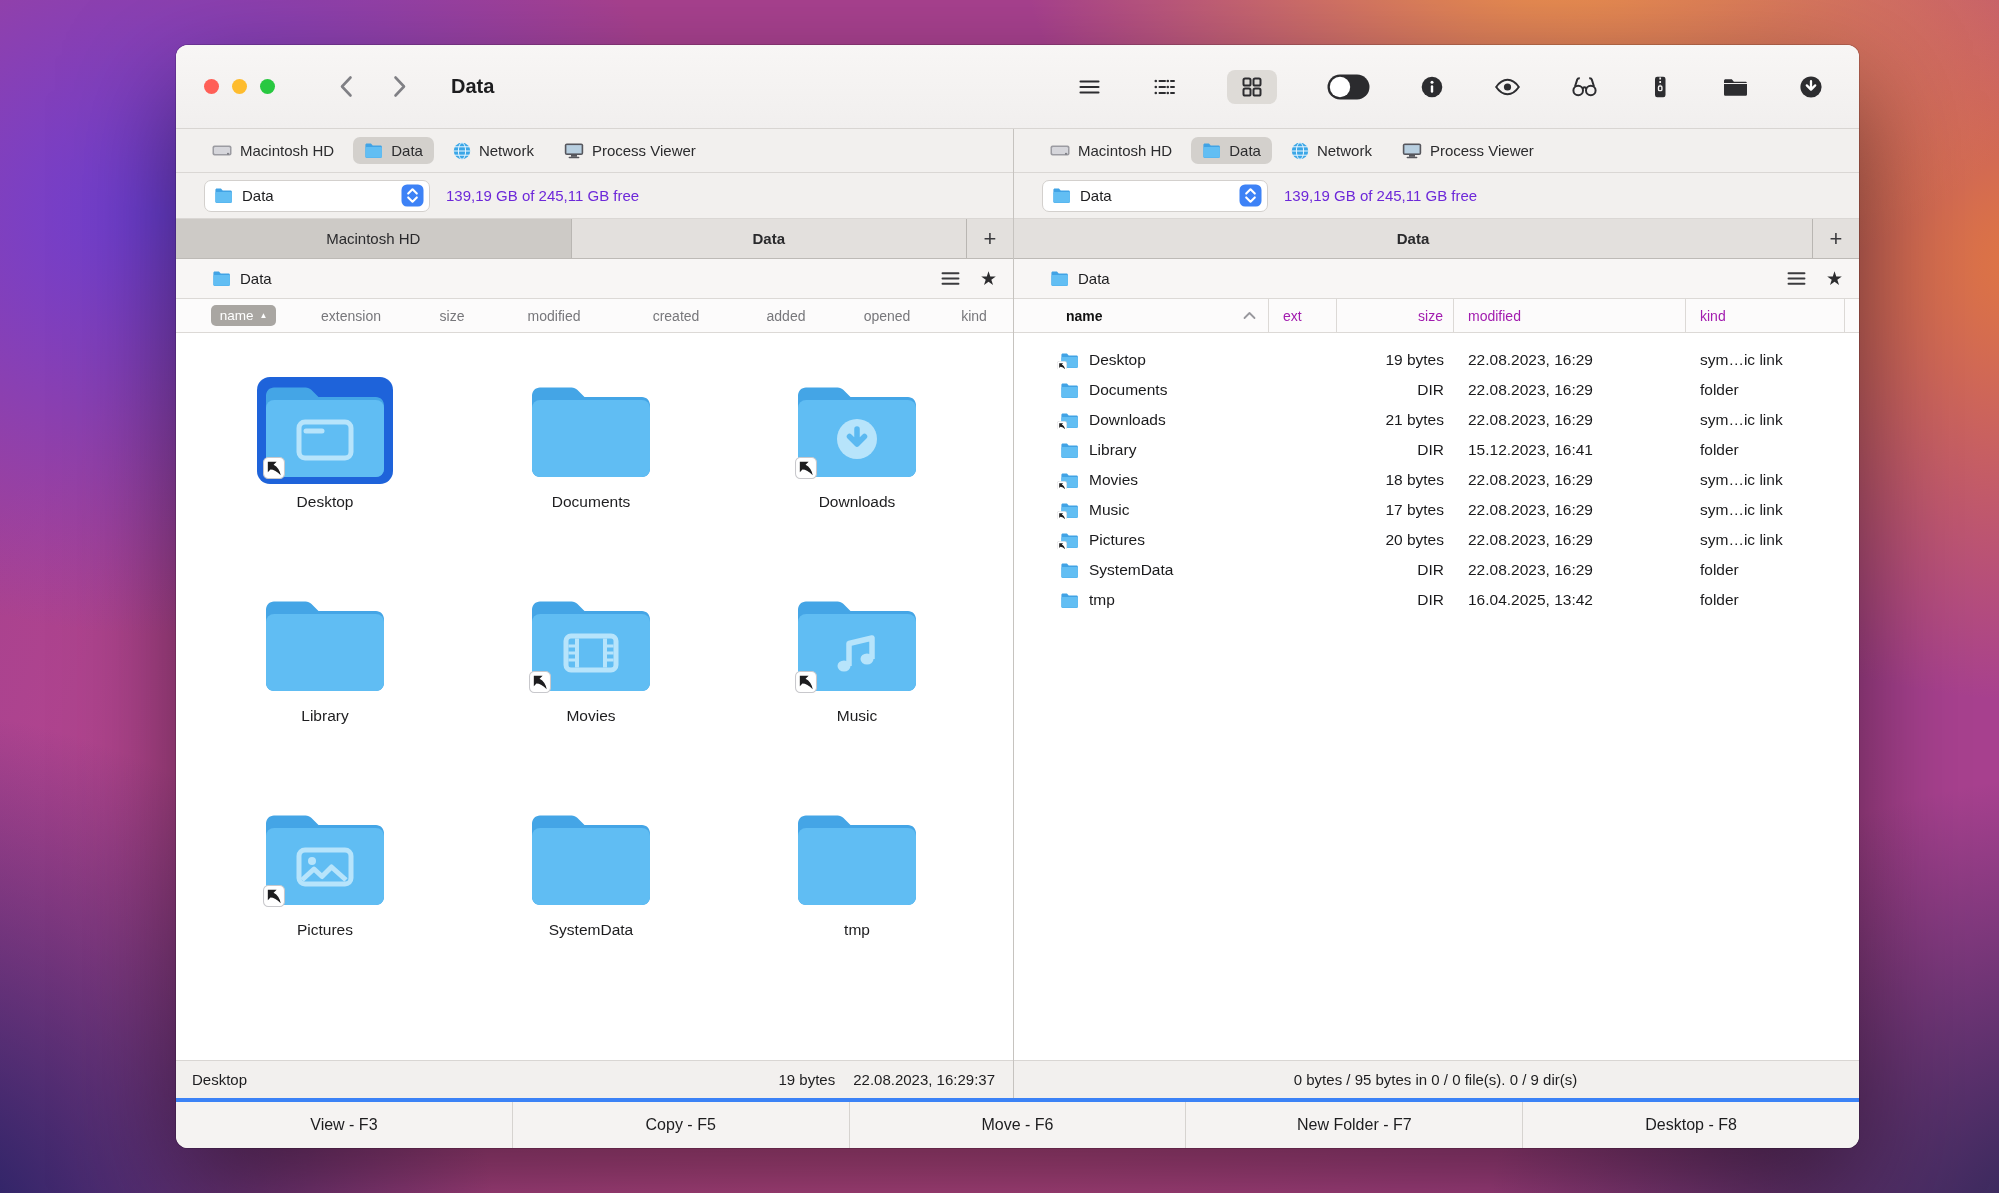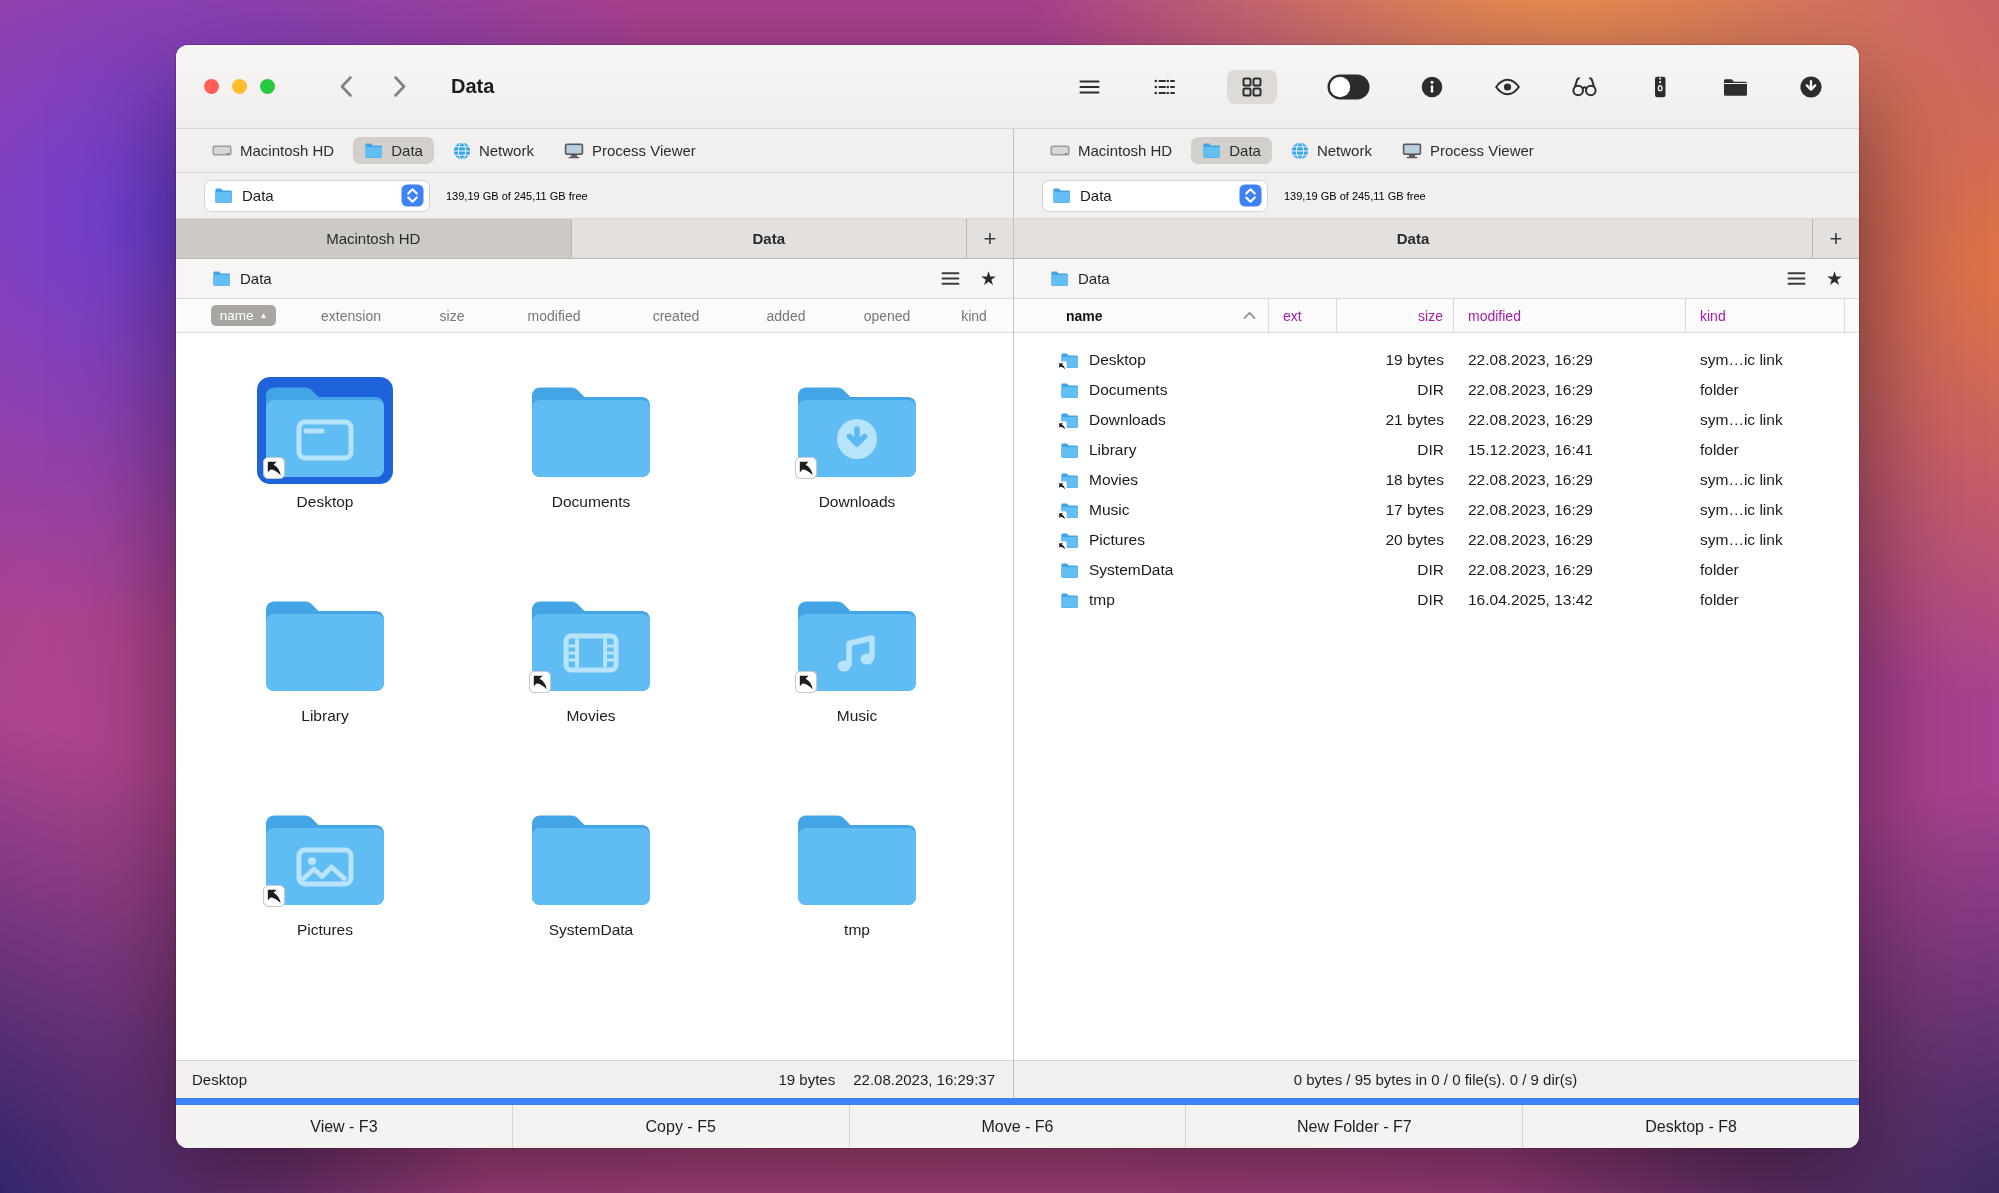--- a/index.html
+++ b/index.html
@@ -40,21 +40,21 @@
   .dev-tabs{height:44px;flex:none;display:flex;align-items:center;gap:8px;padding:0 14px 0 25px;
     background:#f2f0ee;border-bottom:1px solid #dad7d4;}
   .dev-tab{display:flex;align-items:center;gap:8px;padding:5px 11px;border-radius:7px;font-size:15px;color:#2c2c2e;}
   .dev-tab.active{background:#d3d0cc;}
   .dt-icon{display:inline-flex;align-items:center;}
   .path-row{height:46px;flex:none;display:flex;align-items:center;gap:16px;padding:0 16px 0 28px;
     background:#f2f0ee;border-bottom:1px solid #dad7d4;}
   .path-select{width:226px;height:32px;background:#fff;border:1px solid #d3d0cd;border-radius:7px;
     display:flex;align-items:center;gap:9px;padding:0 5px 0 9px;font-size:15px;color:#1d1d1f;}
   .path-select .stepper{margin-left:auto;display:inline-flex;}
-  .free-space{color:#000000;font-size:11px;text-align:right;}
+  .free-space{color:#6d28d9;font-size:15px;text-align:right;}
   .folder-tabs{height:40px;flex:none;display:flex;align-items:stretch;background:#cfccc8;border-bottom:1px solid #bdbab6;}
   .f-tab{flex:1;display:flex;align-items:center;justify-content:center;font-size:15px;color:#2a2a2c;
     background:#cdcac6;border-right:1px solid #b9b6b2;}
   .f-tab.active{background:#e3e0dd;font-weight:700;}
   .f-tab-add{width:46px;flex:none;display:flex;align-items:center;justify-content:center;
     background:#e3e0dd;font-size:22px;color:#3a3a3d;font-weight:400;}
   .crumb-row{height:40px;flex:none;display:flex;align-items:center;gap:9px;padding:0 16px 0 36px;
     background:#f8f6f5;border-bottom:1px solid #dcd9d6;}
   .crumb-text{font-size:15px;color:#1d1d1f;}
   .crumb-right{margin-left:auto;display:flex;align-items:center;gap:20px;}
@@ -93,21 +93,21 @@
   .rcell{display:flex;align-items:center;padding:0 12px 0 14px;white-space:nowrap;overflow:hidden;}
   .trow .c-name{padding-left:46px;gap:10px;}
   .trow .c-size{justify-content:flex-end;padding-right:10px;}
   .row-icon{position:relative;display:inline-flex;line-height:0;flex:none;}
   .row-badge{position:absolute;left:-3px;bottom:-3px;line-height:0;}
   
   .statusbar{height:38px;flex:none;background:#f2f0ee;border-top:1px solid #d9d6d3;
     display:flex;align-items:center;padding:0 18px 0 16px;font-size:15px;color:#1d1d1f;}
   .status-right{margin-left:auto;display:flex;gap:18px;}
   .statusbar.centered{justify-content:center;}
-  .fnbar{height:50px;flex:none;background:#f5f3f2;border-top:7px solid #3b82f6;display:flex;}
+  .fnbar{height:50px;flex:none;background:#f5f3f2;border-top:4px solid #3b82f6;display:flex;}
   .fn-btn{flex:1;display:flex;align-items:center;justify-content:center;font-size:16px;color:#1d1d1f;border-right:1px solid #d6d3d0;}
   .fn-btn:last-child{border-right:none;}
   .mini-folder{display:inline-flex;line-height:0;}
 </style>
 </head>
 <body>
 
 <div class="desktop">
   <div class="window">
 

